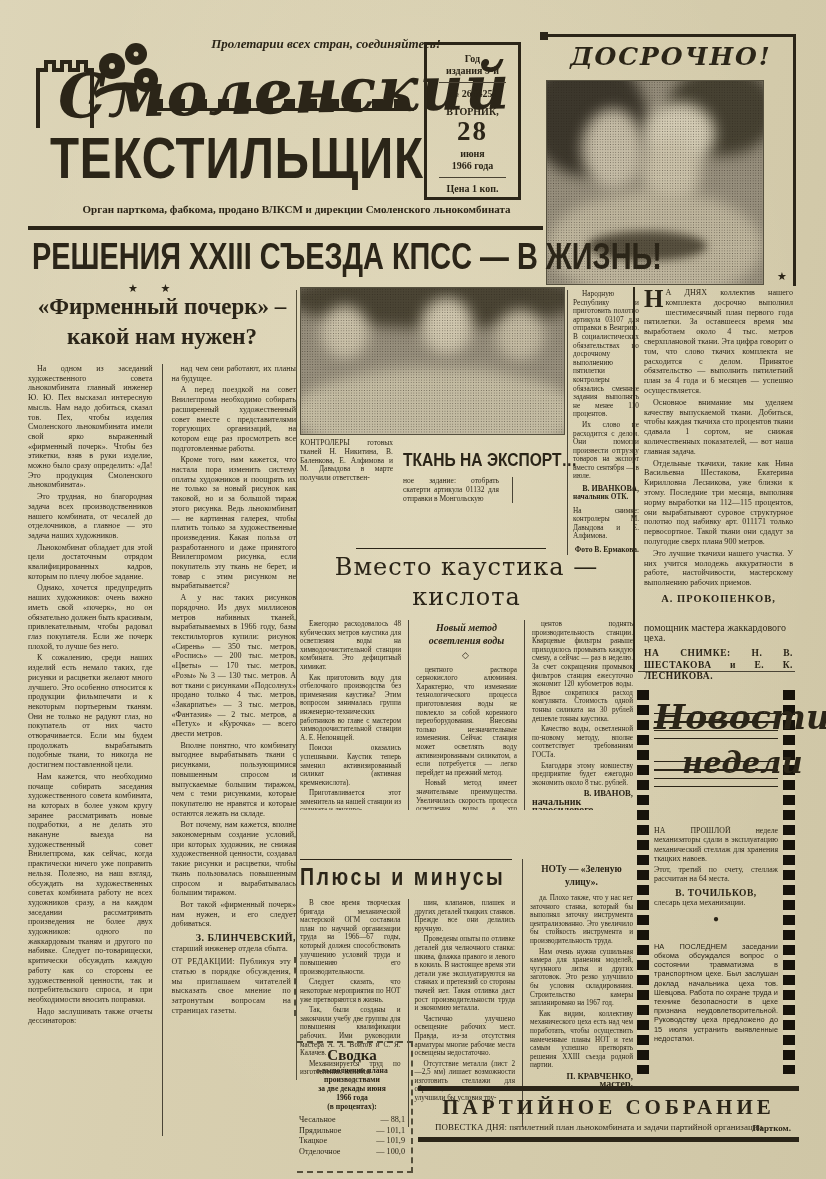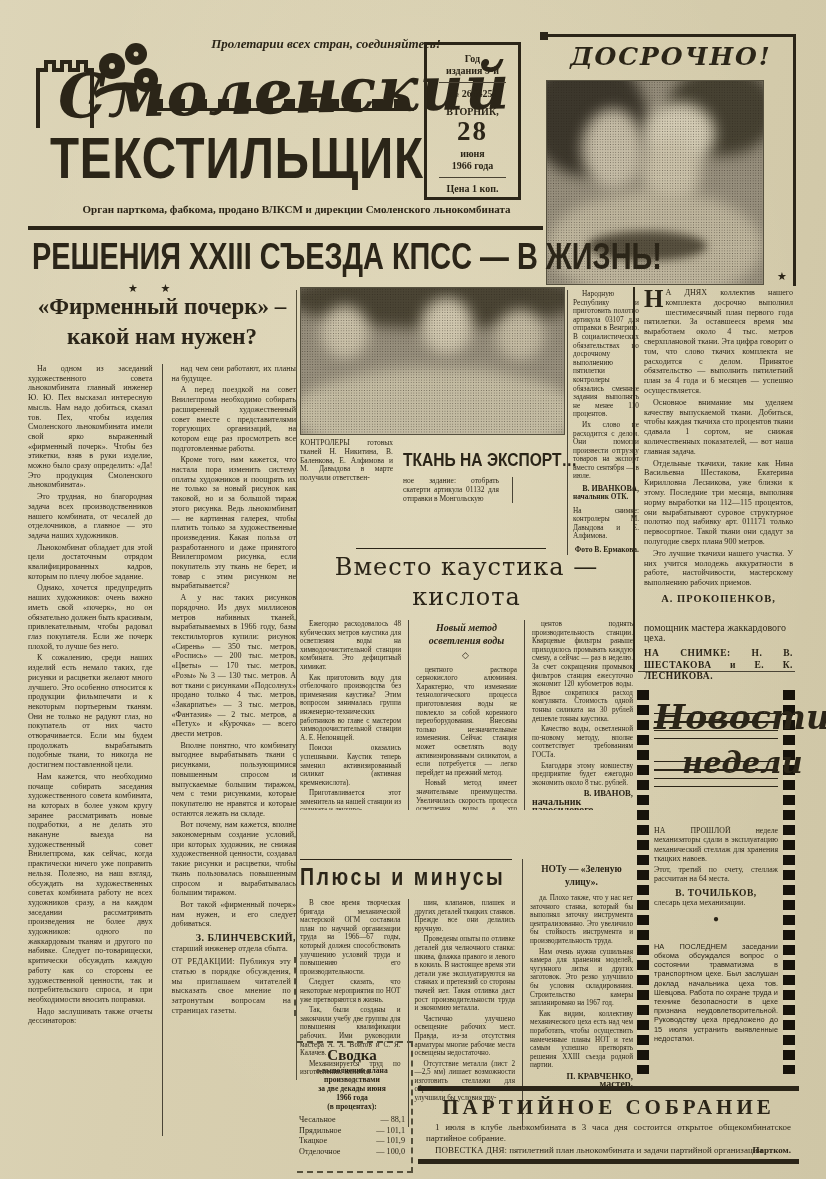--- a/index.html
+++ b/index.html
@@ -403,20 +403,19 @@
       <div class="nov-dot">●</div>
       <div class="nov-item sans">НА ПОСЛЕДНЕМ заседании обкома обсуждался вопрос о состоянии травматизма в транспортном цехе. Был заслушан доклад начальника цеха тов. Шевцова. Работа по охране труда и технике безопасности в цехе признана неудовлетворительной. Руководству цеха предложено до 15 июля устранить выявленные недостатки.</div>
     </div>
     <div class="film"></div>
   </div>
 
   <div class="abs party">
     <div class="party-bar"></div>
     <div class="party-title">ПАРТИЙНОЕ СОБРАНИЕ</div>
     <div class="party-body">
-      <p class="para">1 июля в клубе льнокомбината в 3 часа дня состоится открытое общекомбинатское партийное собрание.</p>
       <p class="para">ПОВЕСТКА ДНЯ: пятилетний план льнокомбината и задачи партийной организации</p>
     </div>
     <div class="party-sig">Партком.</div>
     <div class="party-bar party-bottom"></div>
   </div>
 
 </div>
 
 </body></html>

